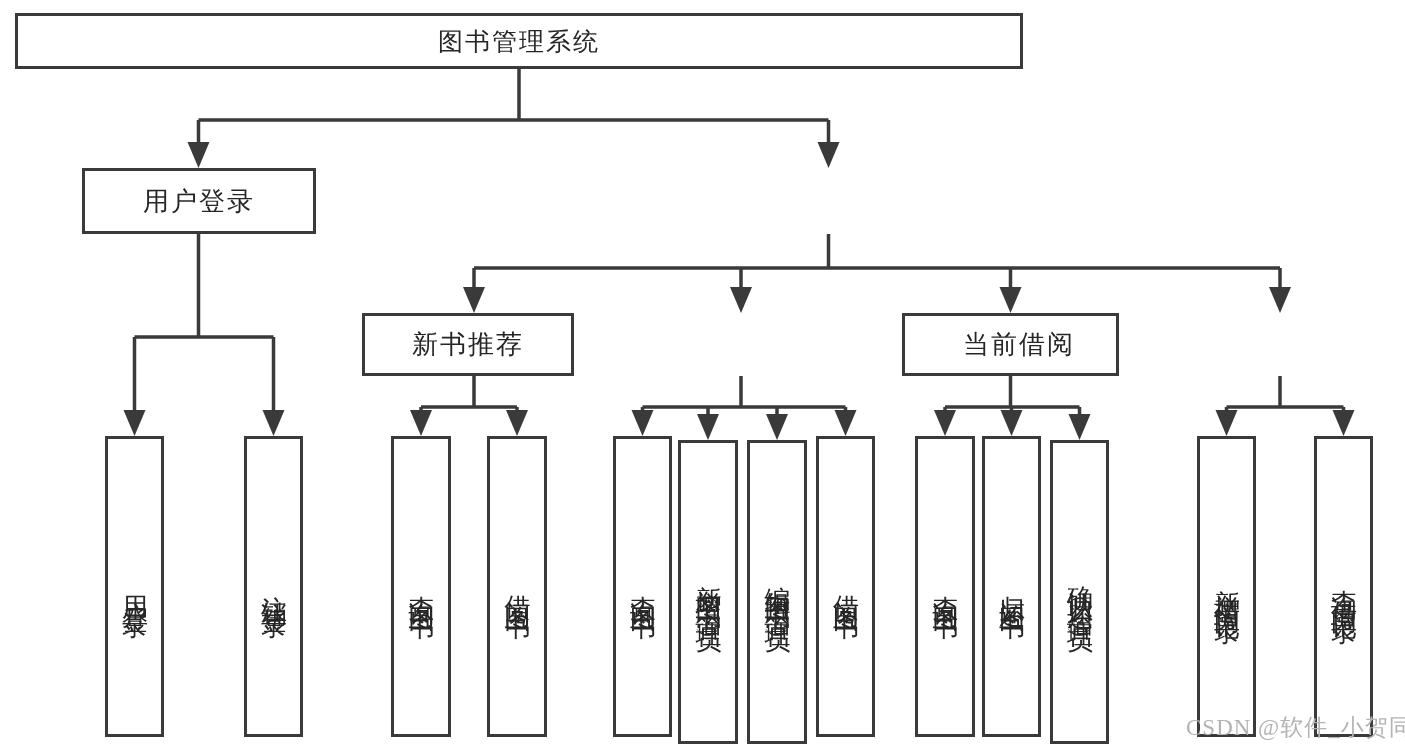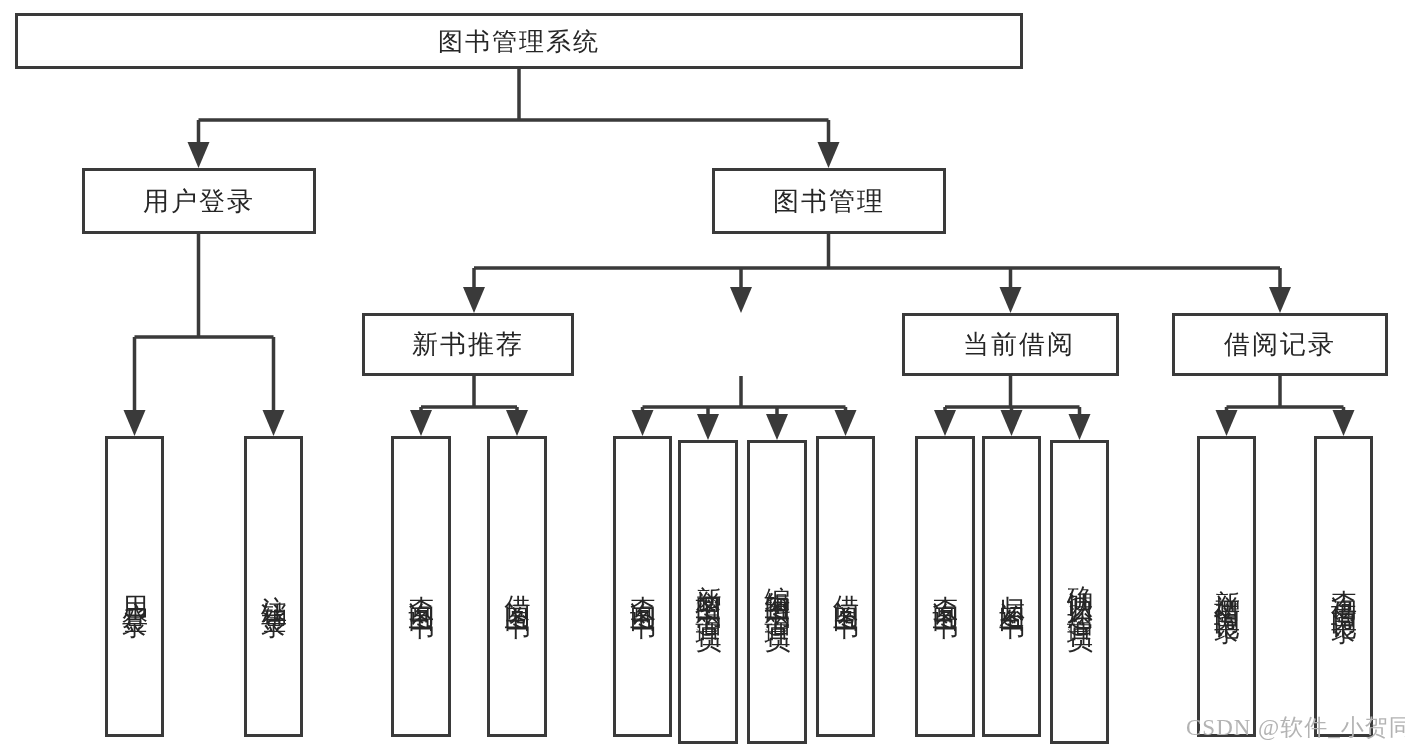--- a/index.html
+++ b/index.html
@@ -70,25 +70,23 @@
     <path class="arrow" d="M1068.5 414 L1090.5 414 L1079.5 440 Z"></path>
 
     <path class="line" d="M1280 376 V407 M1226.5 407 H1343.5 M1226.5 407 V414 M1343.5 407 V414"></path>
     <path class="arrow" d="M1215.5 410 L1237.5 410 L1226.5 436 Z"></path>
     <path class="arrow" d="M1332.5 410 L1354.5 410 L1343.5 436 Z"></path>
   </svg>
 
   <div class="box hbox root" style="left:15px;top:13px;width:1008px;height:56px;">图书管理系统</div>
 
   <div class="box hbox" style="left:82px;top:168px;width:234px;height:66px;">用户登录</div>
-  <div class="box hbox" style="left:712px;top:168px;width:234px;height:66px;">图书管理</div>
 
   <div class="box hbox" style="left:362px;top:313px;width:212px;height:63px;">新书推荐</div>
   <div class="box hbox" style="left:902px;top:313px;width:217px;height:63px;padding-left:17px;">当前借阅</div>
-  <div class="box hbox" style="left:1172px;top:313px;width:216px;height:63px;">借阅记录</div>
 
   <div class="box vbox" style="left:105px;top:436px;width:59px;height:301px;">用户登录</div>
   <div class="box vbox" style="left:244px;top:436px;width:59px;height:301px;">注销登录</div>
 
   <div class="box vbox" style="left:391px;top:436px;width:60px;height:301px;">查询图书</div>
   <div class="box vbox" style="left:487px;top:436px;width:60px;height:301px;">借阅图书</div>
 
   <div class="box vbox" style="left:613px;top:436px;width:59px;height:301px;">查询图书</div>
   <div class="box vbox" style="left:678px;top:440px;width:60px;height:304px;">新增图书（管理员）</div>
   <div class="box vbox" style="left:747px;top:440px;width:60px;height:304px;">编辑图书（管理员）</div>

